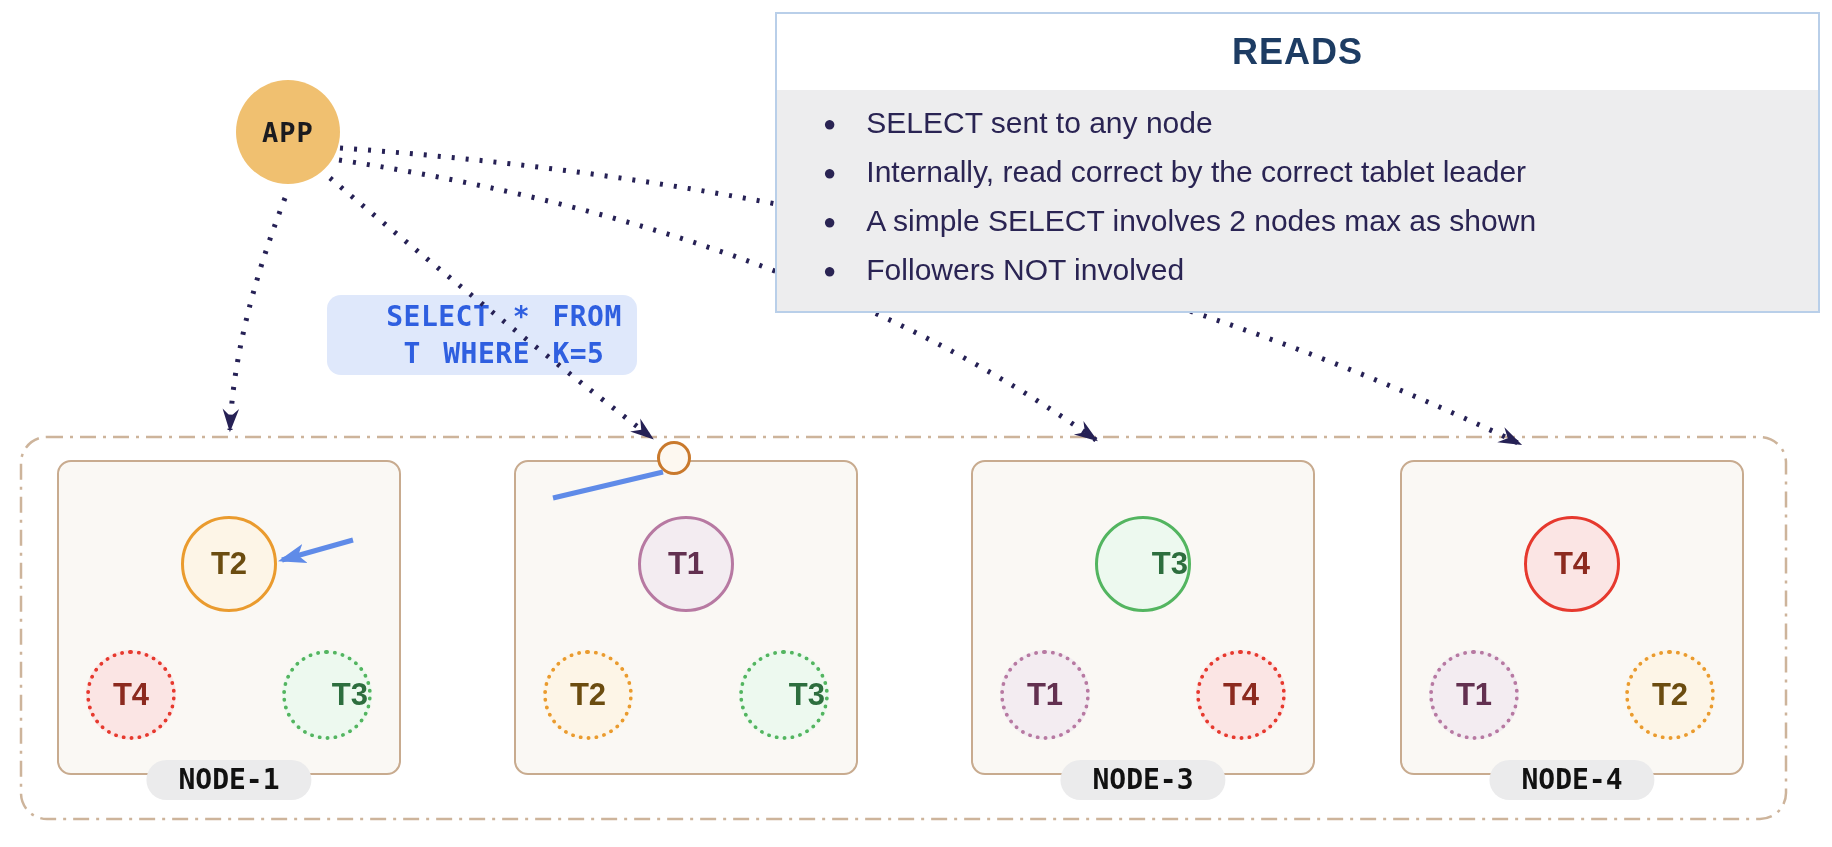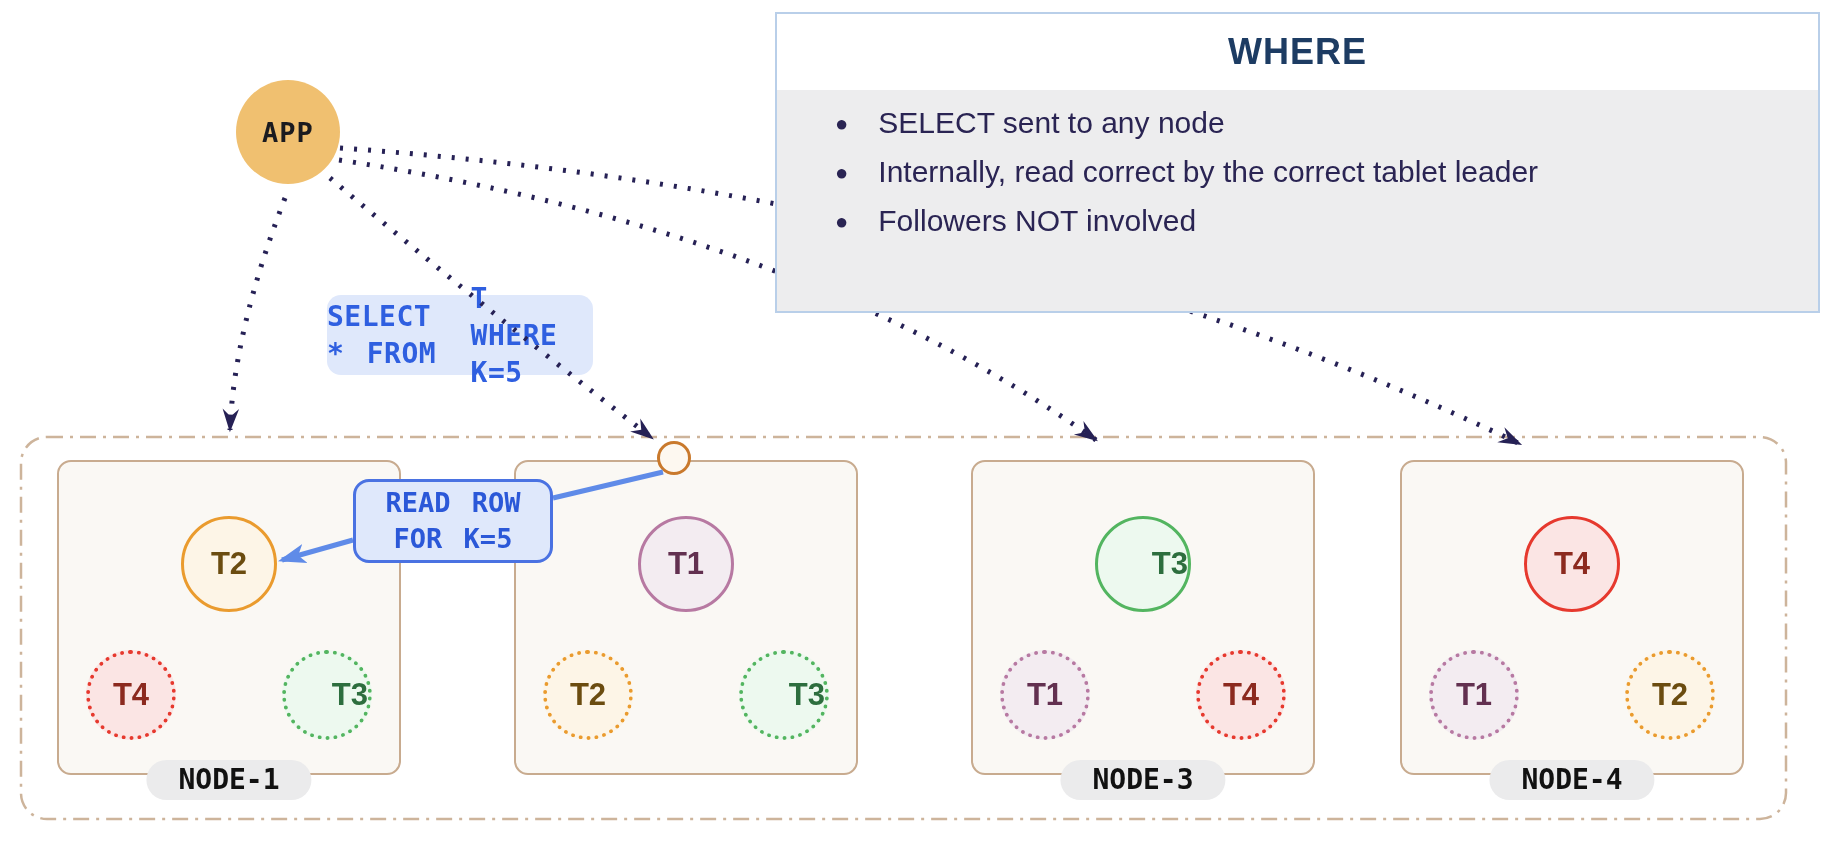--- a/index.html
+++ b/index.html
@@ -28,41 +28,42 @@
     box-sizing:border-box;z-index:6;
   }
   .reads-header{
     height:76px;background:var(--reads-header_bg);
     display:flex;align-items:center;justify-content:center;
   }
   .reads-title{
     font-size:36px;font-weight:600;color:var(--reads-title);
     letter-spacing:1px;
   }
-  .reads-body{padding:16px 0 0 12px;}
+  .reads-body{padding:16px 0 0 0;}
   .bullet-row{
     display:flex;align-items:baseline;
     padding:0 30px 0 46px;height:49px;
   }
   .bullet-row .marker{
     color:var(--reads-text);font-size:22px;margin-right:30px;position:relative;top:-2px;
   }
   .bullet-row .marker::before{content:"\25CF";}
   .bullet-text{
     font-size:30px;color:var(--reads-text);
   }
   
   .query-label{
     position:absolute;left:327px;top:295px;width:266px;height:80px;
     background:var(--query-bg);border-radius:14px;
-    display:flex;align-items:center;justify-content:center;
+    display:flex;flex-direction:column;align-items:center;justify-content:center;
     font-family:"DejaVu Sans Mono","Liberation Mono",monospace;
     font-weight:bold;font-size:28px;line-height:37px;
     color:var(--query-text);word-spacing:5px;letter-spacing:0.5px;
     z-index:2;
+    padding-left:44px;
   }
   
   .read-row-callout{
     position:absolute;left:353px;top:479px;width:200px;height:84px;
     background:var(--query-bg);border:3px solid var(--query-callout_border);
     border-radius:16px;box-sizing:border-box;
     display:flex;flex-direction:column;align-items:center;justify-content:center;
     font-family:"DejaVu Sans Mono","Liberation Mono",monospace;
     font-weight:bold;font-size:27px;line-height:36px;
     color:var(--query-callout_text);word-spacing:5px;
@@ -203,36 +204,36 @@
     <path class="dotted-path" d="M 330 178 Q 480 305 652 438" marker-end="url(#mNavy)"></path>
     <path class="dotted-path" d="M 339 160 Q 800 230 1096 440" marker-end="url(#mNavy)"></path>
     <path class="dotted-path" d="M 340 148 Q 1000 195 1520 444" marker-end="url(#mNavy)"></path>
 
     <line class="blue-line" x1="663" y1="472" x2="553" y2="498"></line>
     <line class="blue-line" x1="353" y1="540" x2="282" y2="560" marker-end="url(#mBlue)"></line>
   </svg>
 
   <div class="reads-panel">
     <div class="reads-header">
-      <span class="reads-title">WHERE</span>
+      <span class="reads-title">READS</span>
     </div>
     <div class="reads-body">
       <div class="bullet-row">
         <span class="marker"></span>
         <span class="bullet-text">SELECT sent to any node</span>
       </div>
       <div class="bullet-row">
         <span class="marker"></span>
         <span class="bullet-text">Internally, read correct by the correct tablet leader</span>
       </div>
       <div class="bullet-row">
         <span class="marker"></span>
+        <span class="bullet-text">A simple SELECT involves 2 nodes max as shown</span>
+      </div>
+      <div class="bullet-row">
+        <span class="marker"></span>
         <span class="bullet-text">Followers NOT involved</span>
       </div>
     </div>
   </div>
 
-  <div class="read-row-callout">
-    <span>READ ROW</span>
-    <span>FOR K=5</span>
-  </div>
 
 </div>
 
 </body></html>

